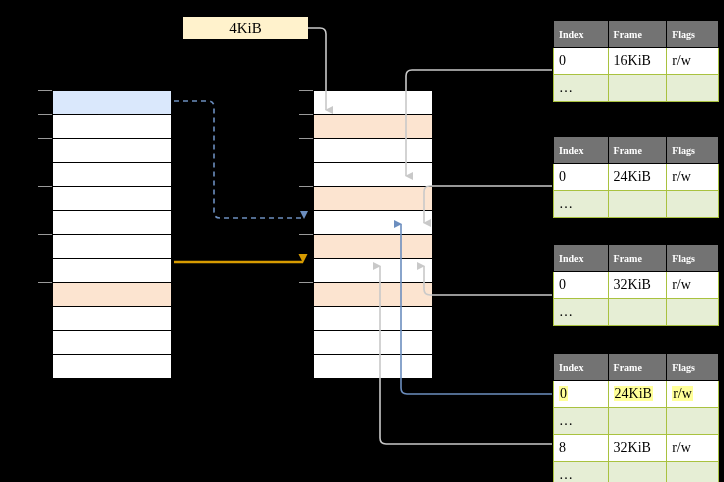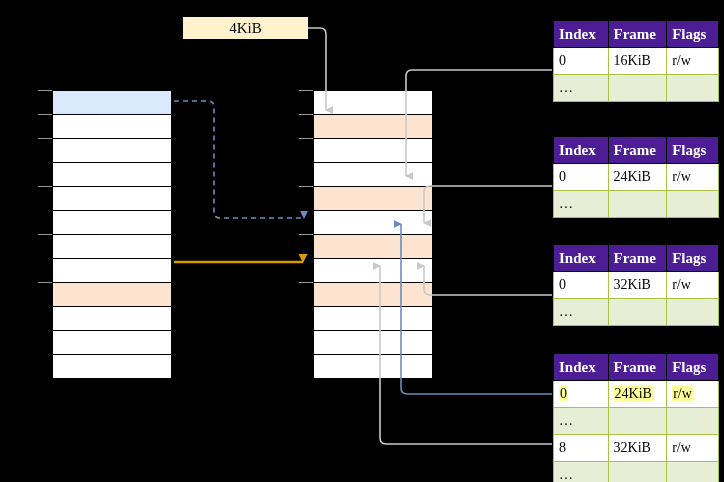--- a/index.html
+++ b/index.html
@@ -59,24 +59,24 @@
     border-collapse: collapse;
     background: #FFFFFF;
     z-index: 5;
   }
   .ptable table {
     border-collapse: collapse;
     width: 100%;
     table-layout: fixed;
   }
   .ptable th {
-    background: #4c1d95;
+    background: #737373;
     color: #FFFFFF;
     font-weight: bold;
-    font-size: 15px;
+    font-size: 10px;
     text-align: left;
     padding: 2px 5px;
     border: 1px solid #000000;
     height: 22px;
   }
   .ptable td {
     font-size: 14px;
     color: #000000;
     text-align: left;
     padding: 1px 5px;

